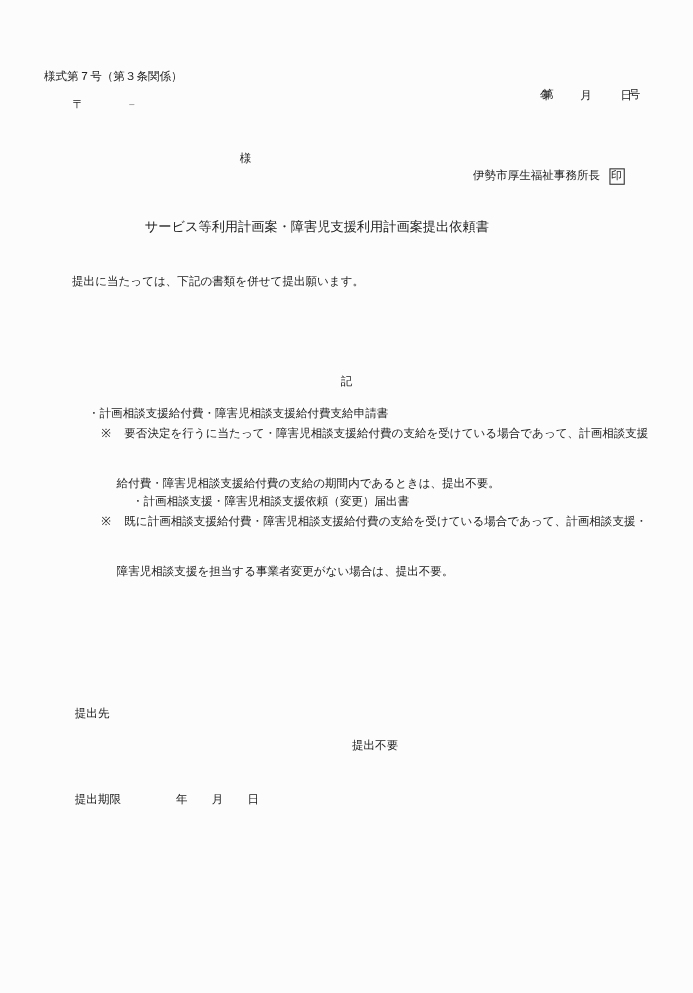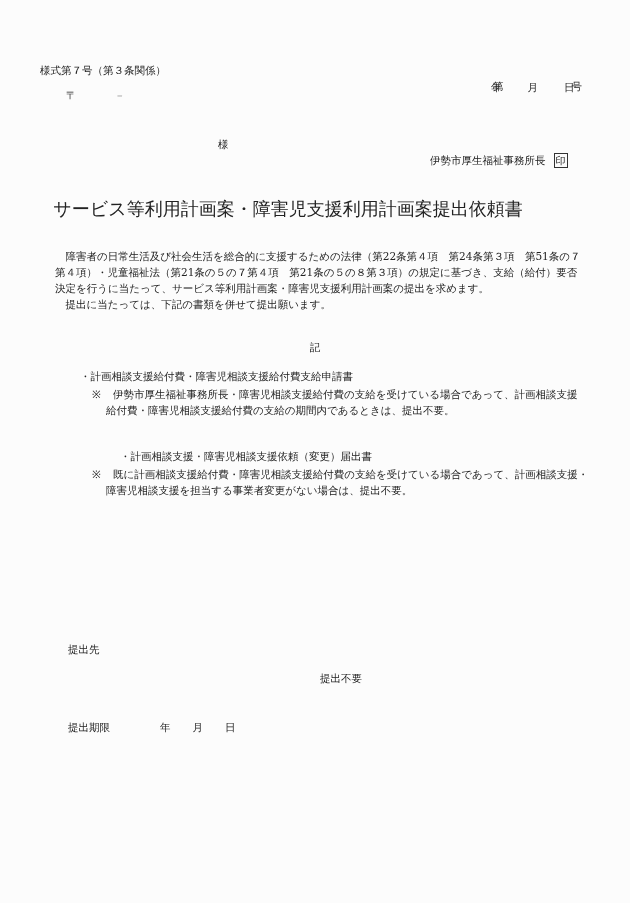--- a/index.html
+++ b/index.html
@@ -11,30 +11,30 @@
   .form-no { left: 40px; top: 65px; }
   .postal { left: 66px; top: 90px; }
   .postal .dash { margin-left: 38px; color: #888; }
   .docno { left: 493px; top: 81px; }
   .docno .gap { display: inline-block; width: 68px; }
   .date { left: 491px; top: 82px; }
   .date span.g { display: inline-block; width: 26px; }
   .sama { left: 218px; top: 139px; }
   .issuer { left: 430px; top: 153px; }
   .seal { display: inline-block; border: 1px solid #333; padding: 0 1px; margin-left: 8px; line-height: 13px; font-size: 10px; }
-  .title { left: 0; width: 576px; text-align: center; top: 200px; font-size: 18px; white-space: nowrap; }
+  .title { left: 0; width: 576px; text-align: center; top: 200px; font-size: 12px; white-space: nowrap; }
   .body-text { left: 55px; top: 248px; width: 530px; font-size: 10.5px; line-height: 16px; white-space: normal; }
   .body-text p { margin: 0; }
   .body-text .p1 { text-indent: 10.5px; }
   .body-text .p2 { text-indent: 10.5px; }
   .ki { left: 0; width: 630px; text-align: center; top: 342px; }
   .item-head { left: 80px; text-align: center; }
   .note { left: 92px; width: 505px; white-space: normal; line-height: 16px; }
   .note .mark { display: inline-block; width: 21px; }
-  .note .cont { display: block; padding-left: 14px; }
+  .note .cont { display: block; padding-left: 14px; margin-top: 30px; }
   .i1h { top: 371px; }
   .i1n { top: 386px; }
   .i2h { top: 451px; margin-left: 40px; }
   .i2n { top: 466px; }
   .submit-to { left: 68px; top: 644px; }
   .tel { left: 320px; top: 673px; }
   .deadline { left: 68px; top: 722px; }
   .deadline .g1 { display: inline-block; width: 50px; }
   .deadline .g { display: inline-block; width: 22px; }
 </style>
@@ -57,29 +57,28 @@
 
 <div class="abs sama">様</div>
 
 <div class="abs issuer">
   <span>伊勢市厚生福祉事務所長</span><span class="seal">印</span>
 </div>
 
 <div class="abs title">サービス等利用計画案・障害児支援利用計画案提出依頼書</div>
 
 <div class="abs body-text">
-  <p class="p1">障害者の日常生活及び社会生活を総合的に支援するための法律（第22条第４項　第24条第３項　第51条の７第４項）・児童福祉法（第21条の５の７第４項　第21条の５の８第３項）の規定に基づき、支給（給付）要否決定を行うに当たって、サービス等利用計画案・障害児支援利用計画案の提出を求めます。</p>
   <p class="p2">提出に当たっては、下記の書類を併せて提出願います。</p>
 </div>
 
 <div class="abs ki">記</div>
 
 <div class="abs item-head i1h">・計画相談支援給付費・障害児相談支援給付費支給申請書</div>
 <div class="abs note i1n">
-  <span class="mark">※</span><span>伊勢市厚生福祉事務所長・障害児相談支援給付費の支給を受けている場合であって、計画相談支援</span>
+  <span class="mark">※</span><span>要否決定を行うに当たって・障害児相談支援給付費の支給を受けている場合であって、計画相談支援</span>
   <span class="cont">給付費・障害児相談支援給付費の支給の期間内であるときは、提出不要。</span>
 </div>
 
 <div class="abs item-head i2h">・計画相談支援・障害児相談支援依頼（変更）届出書</div>
 <div class="abs note i2n">
   <span class="mark">※</span><span>既に計画相談支援給付費・障害児相談支援給付費の支給を受けている場合であって、計画相談支援・</span>
   <span class="cont">障害児相談支援を担当する事業者変更がない場合は、提出不要。</span>
 </div>
 
 <div class="abs submit-to">提出先</div>

